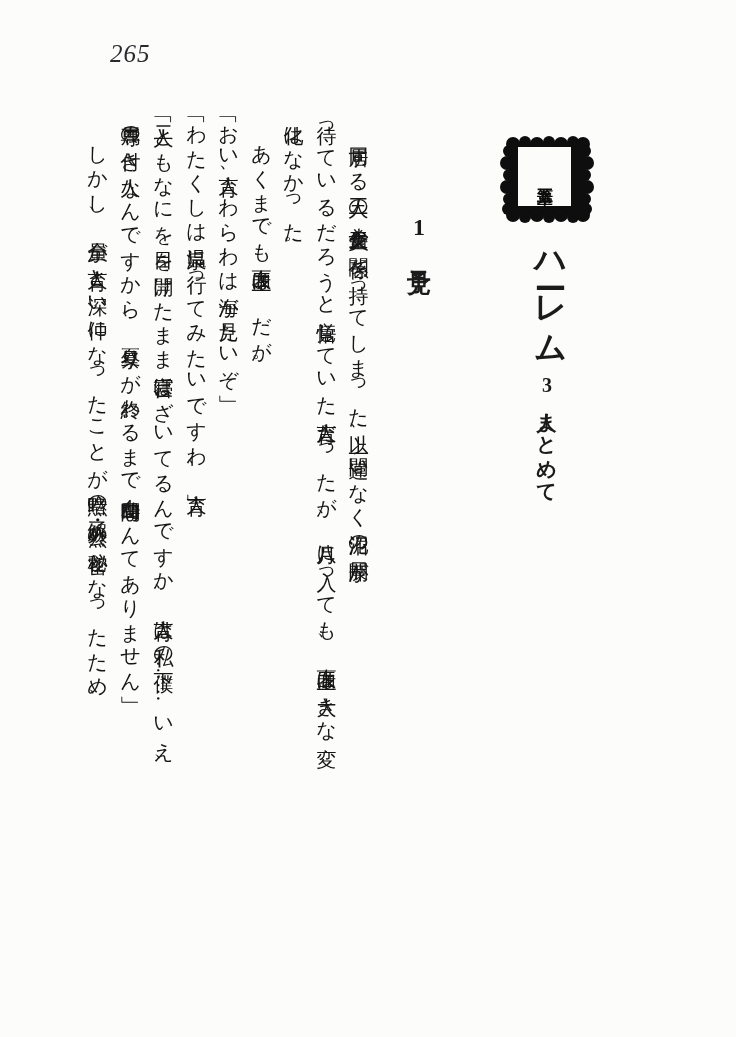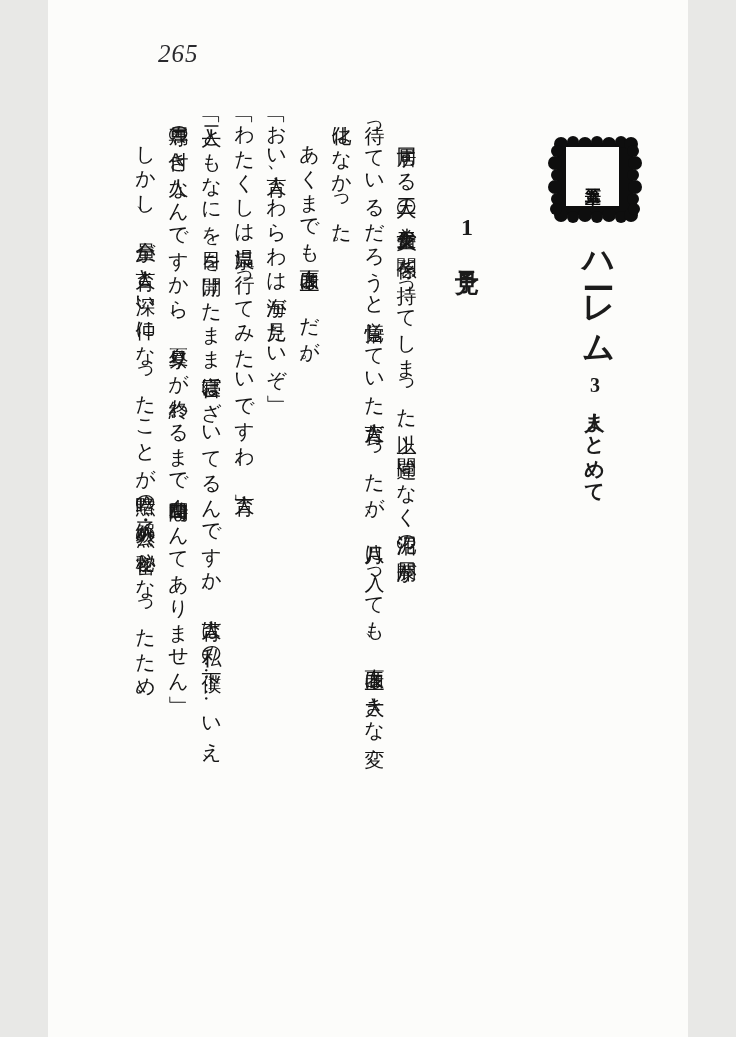--- a/index.html
+++ b/index.html
@@ -2,21 +2,21 @@
 <html><head>
 <meta charset="utf-8">
 <style>
   html, body {
     margin: 0;
     padding: 0;
     background: #e8e8e6;
   }
   .page {
     position: relative;
-    width: 640px;
+    width: 736px;
     height: 1037px;
     margin: 0 auto;
     background: #fcfcfa;
     color: #1b1b1b;
     font-family: "Liberation Serif", "DejaVu Serif", serif;
     overflow: hidden;
   }
 
   
   .page-number {

